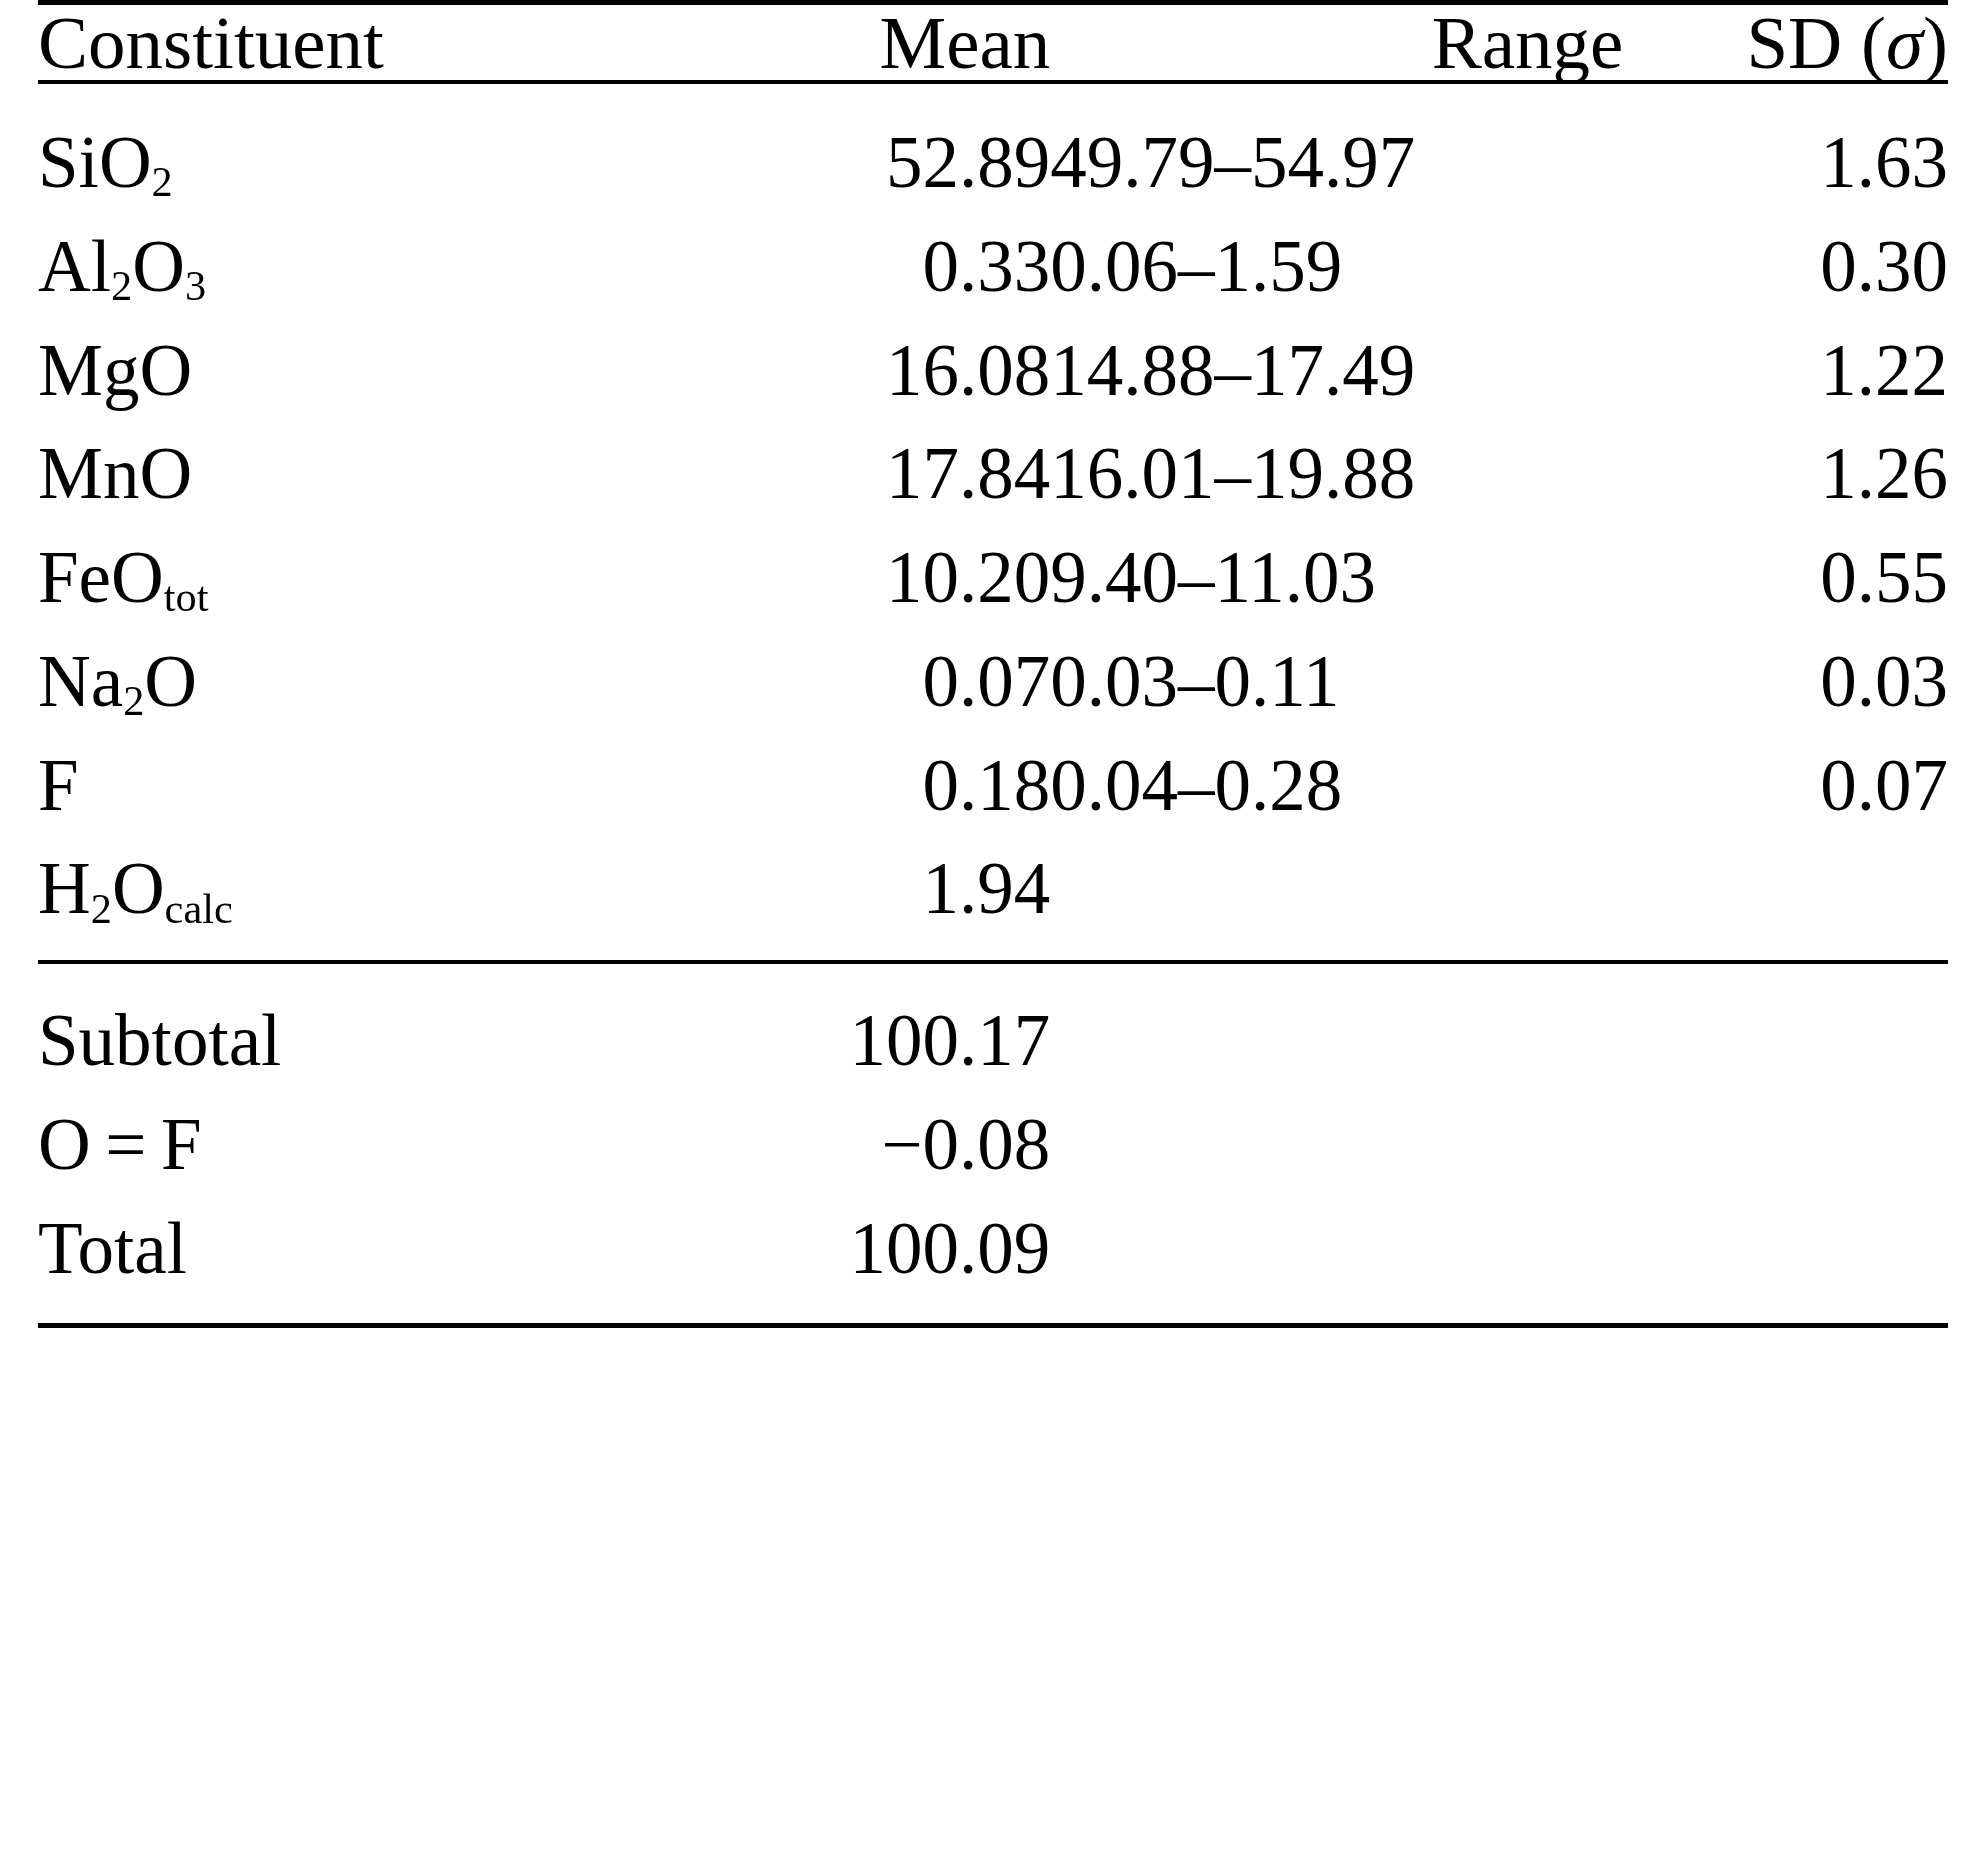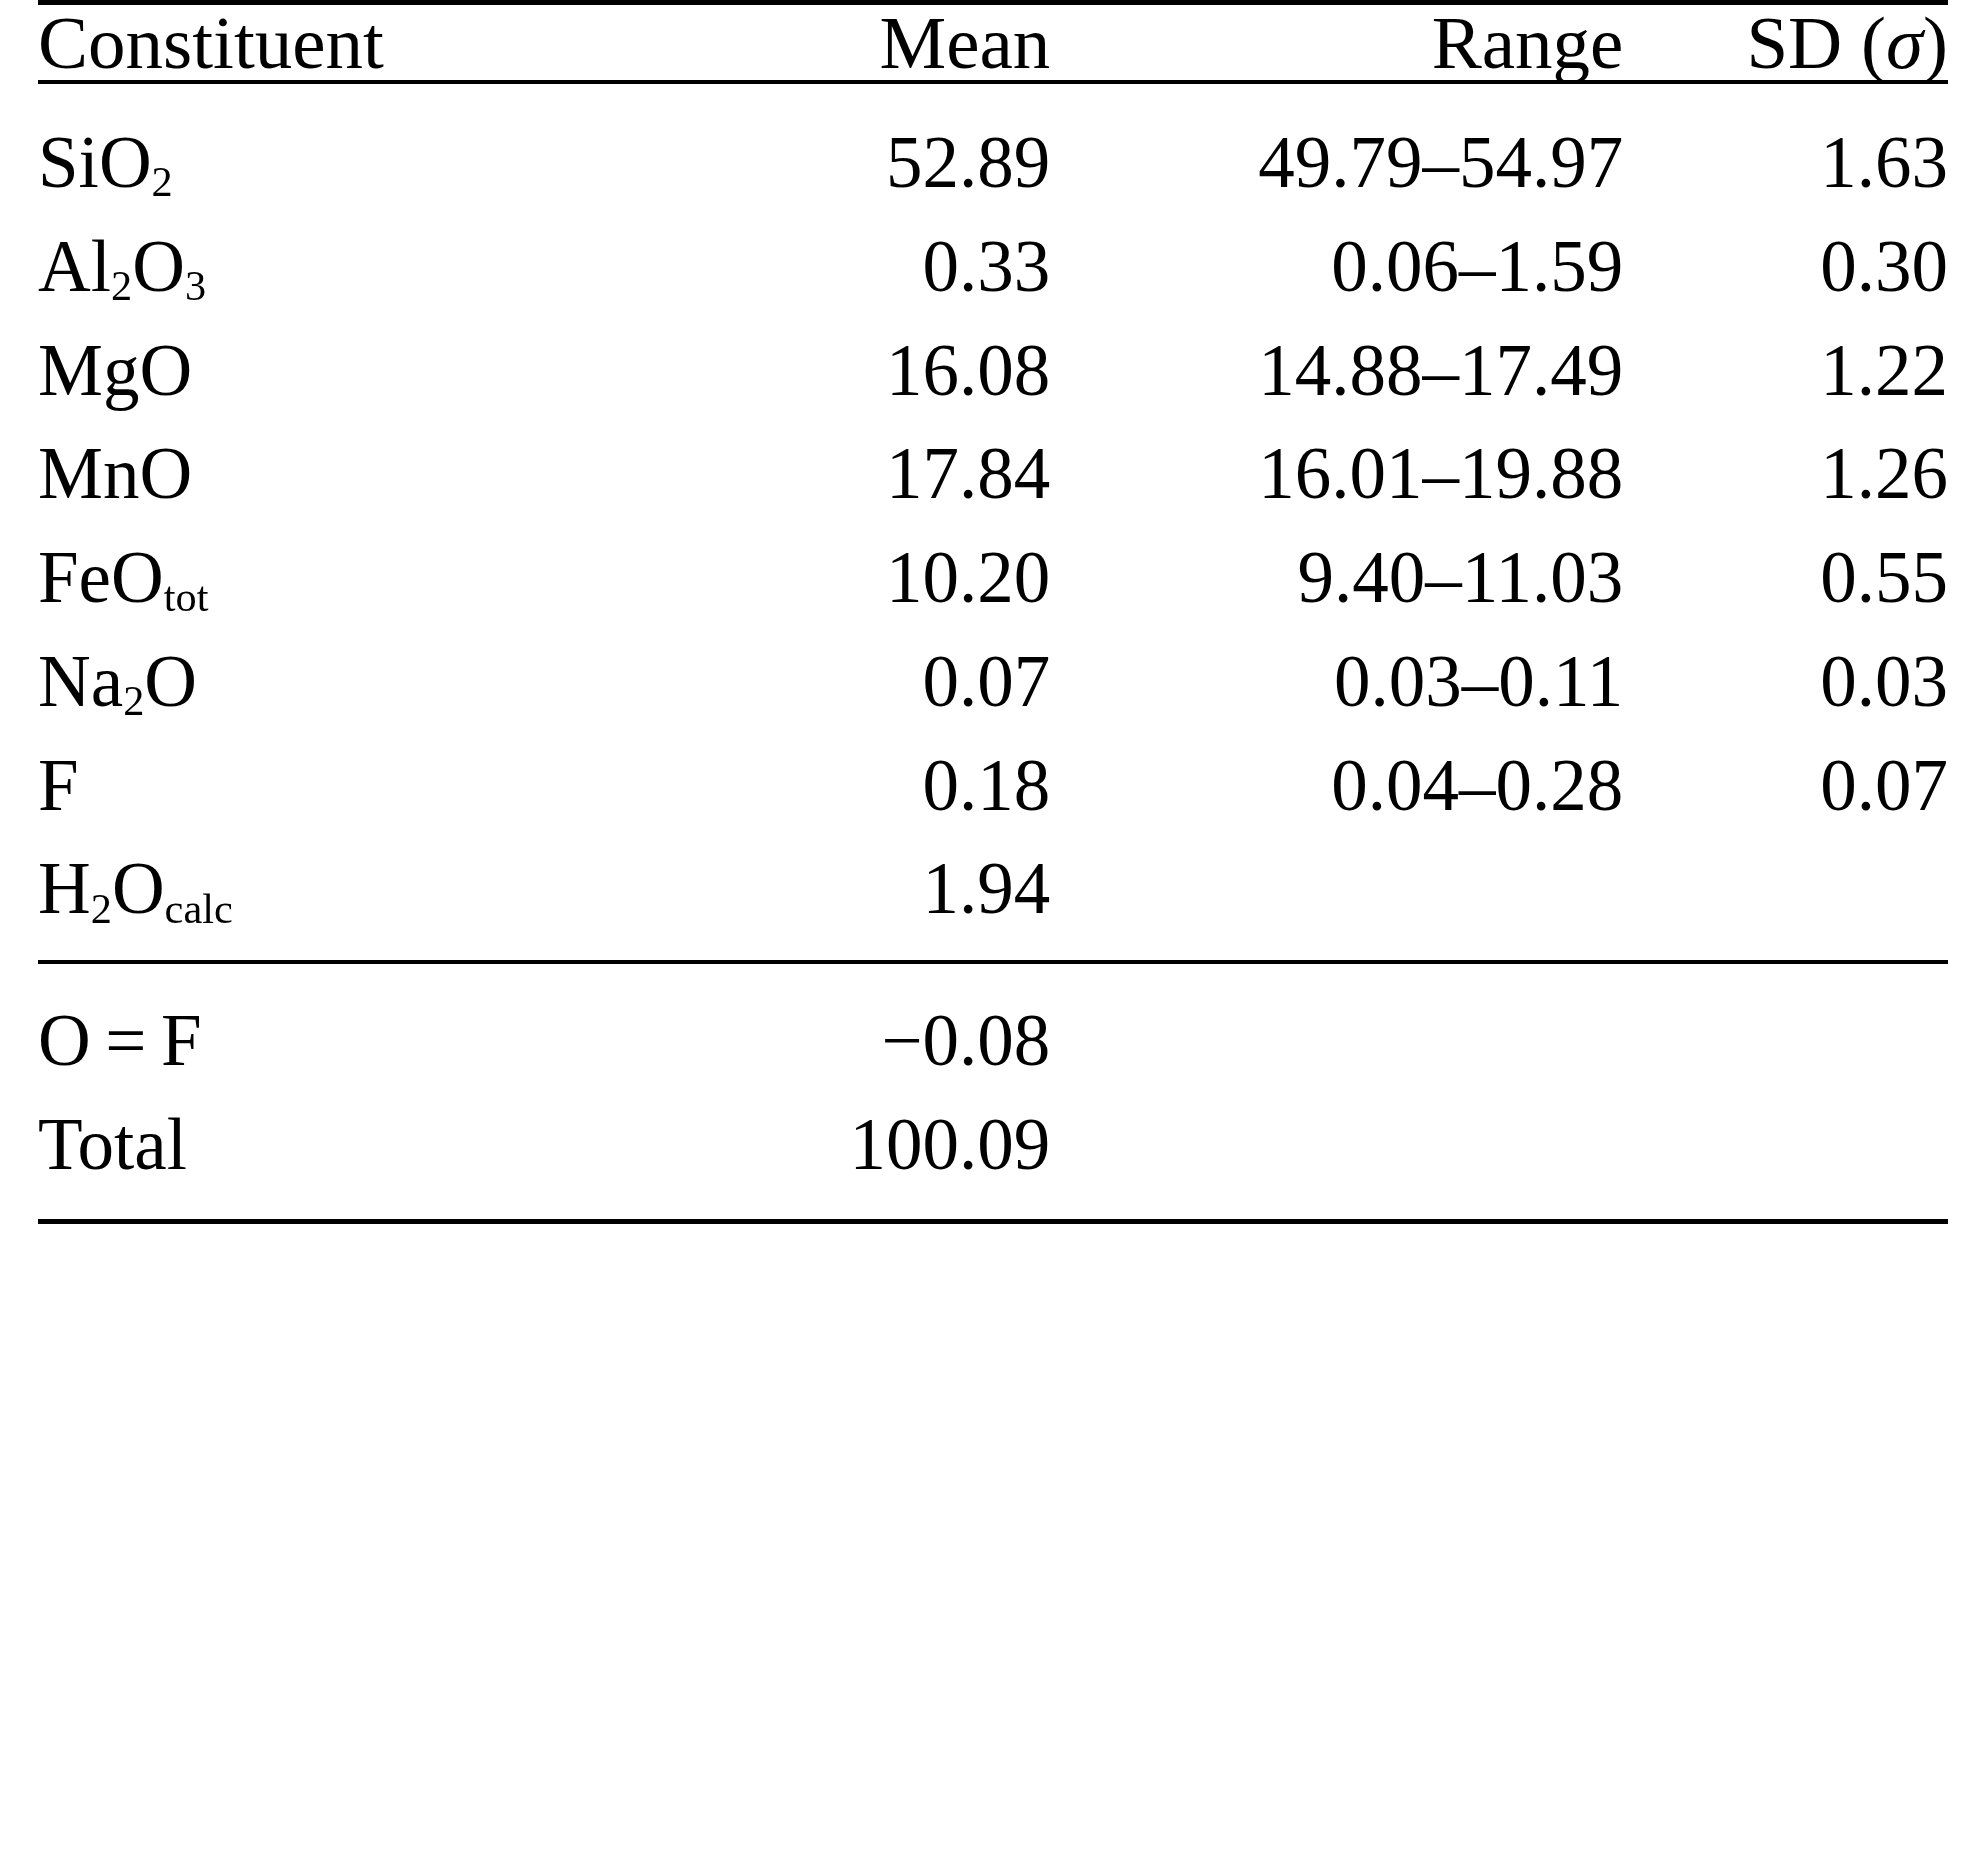--- a/index.html
+++ b/index.html
@@ -52,21 +52,21 @@
 
   tr.rule-top-row th { border-top: 5.8px solid #000; }
   thead tr th { border-bottom: 4.8px solid #000; }
 
   tbody.body-rows td { padding-top: 15.4px; padding-bottom: 15.4px; margin-left: 32px; }
   tbody.body-rows tr:first-child td { padding-top: 42px; }
   tbody.body-rows tr:last-child td { padding-bottom: 35px; }
 
   td.d-name  { text-align: left; padding-left: 17.3px; white-space: nowrap;}
   td.d-mean  { text-align: right; padding-right: 13.4px; }
-  td.d-range { text-align: right; padding-right: 7.7px; }
+  td.d-range { padding-right: 7.7px; }
   td.d-sd    { text-align: right; padding-right: 19px; }
 
   tbody.summary-rows td {
     padding-top: 15.4px; padding-bottom: 15.4px;
     border-top: 0;
   }
   tbody.summary-rows tr:first-child td { border-top: 4.8px solid #000; padding-top: 40px; }
   tbody.summary-rows tr:last-child td { padding-bottom: 38px; }
 
   tfoot td { border-top: 5.8px solid #000; height: 0; padding: 0; }
@@ -147,20 +147,26 @@
       <tr>
         <td class="d-name">H<sub>2</sub>O<sub>calc</sub></td>
         <td class="d-mean">1.94</td>
         <td class="d-range"></td>
         <td class="d-sd"></td>
       </tr>
     </tbody>
 
     <tbody class="summary-rows">
       <tr>
+        <td class="d-name">Subtotal</td>
+        <td class="d-mean">100.17</td>
+        <td class="d-range"></td>
+        <td class="d-sd"></td>
+      </tr>
+      <tr>
         <td class="d-name nowrap">O = F</td>
         <td class="d-mean">−0.08</td>
         <td class="d-range"></td>
         <td class="d-sd"></td>
       </tr>
       <tr>
         <td class="d-name">Total</td>
         <td class="d-mean">100.09</td>
         <td class="d-range"></td>
         <td class="d-sd"></td>

